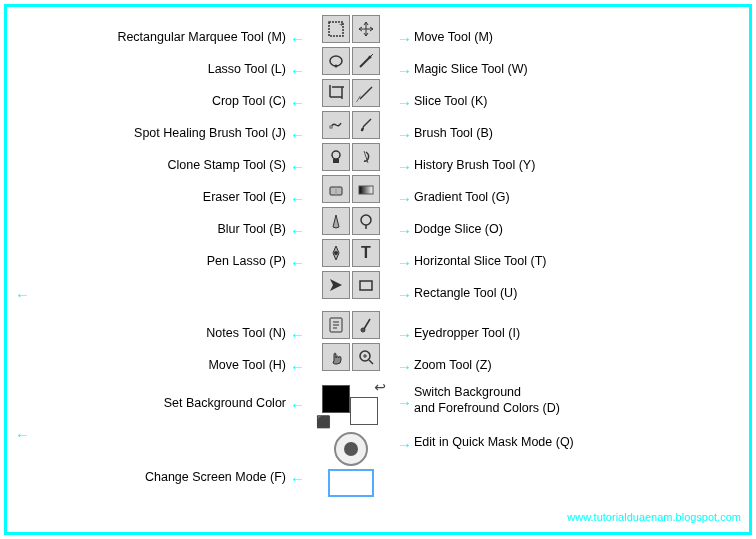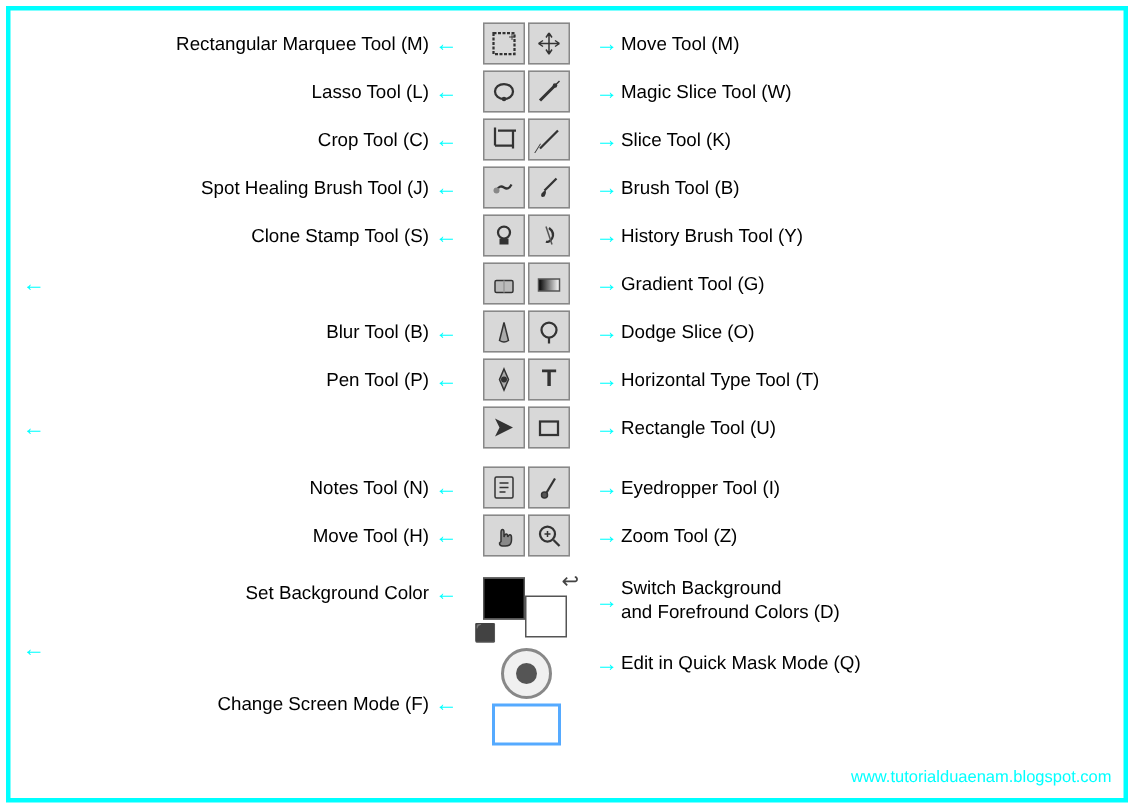--- a/index.html
+++ b/index.html
@@ -47,21 +47,21 @@
     }
     .right-section {
       flex: 1;
       display: flex;
       flex-direction: column;
       padding: 6px 6px 6px 0;
     }
 
     .lr {
       display: flex;
-      align-items: center;
+      align-items: flex-end;
       min-height: 32px;
     }
     .lr-tall {
       display: flex;
       align-items: center;
       min-height: 42px;
     }
     .lbl {
       text-align: right;
       flex: 1;
@@ -123,28 +123,29 @@
       </div>
       <div class="lr">
         <span class="lbl">Spot Healing Brush Tool (J)</span>
         <span class="arr">←</span>
       </div>
       <div class="lr">
         <span class="lbl">Clone Stamp Tool (S)</span>
         <span class="arr">←</span>
       </div>
       <div class="lr">
+        <span class="lbl">Eraser Tool (E)</span>
         <span class="arr">←</span>
       </div>
       <div class="lr">
         <span class="lbl">Blur Tool (B)</span>
         <span class="arr">←</span>
       </div>
       <div class="lr">
-        <span class="lbl">Pen Tool (P)</span>
+        <span class="lbl">Pen Lasso (P)</span>
         <span class="arr">←</span>
       </div>
       <div class="lr">
         <span class="arr">←</span>
       </div>
       <div style="height:8px;"></div>
       <div class="lr">
         <span class="lbl">Notes Tool (N)</span>
         <span class="arr">←</span>
       </div>
@@ -388,21 +389,21 @@
       <div class="lr">
         <span class="arr">→</span>
         <span class="rlbl">Gradient Tool (G)</span>
       </div>
       <div class="lr">
         <span class="arr">→</span>
         <span class="rlbl">Dodge Slice (O)</span>
       </div>
       <div class="lr">
         <span class="arr">→</span>
-        <span class="rlbl">Horizontal Type Tool (T)</span>
+        <span class="rlbl">Horizontal Slice Tool (T)</span>
       </div>
       <div class="lr">
         <span class="arr">→</span>
         <span class="rlbl">Rectangle Tool (U)</span>
       </div>
       <div style="height:8px;"></div>
       <div class="lr">
         <span class="arr">→</span>
         <span class="rlbl">Eyedropper Tool (I)</span>
       </div>

